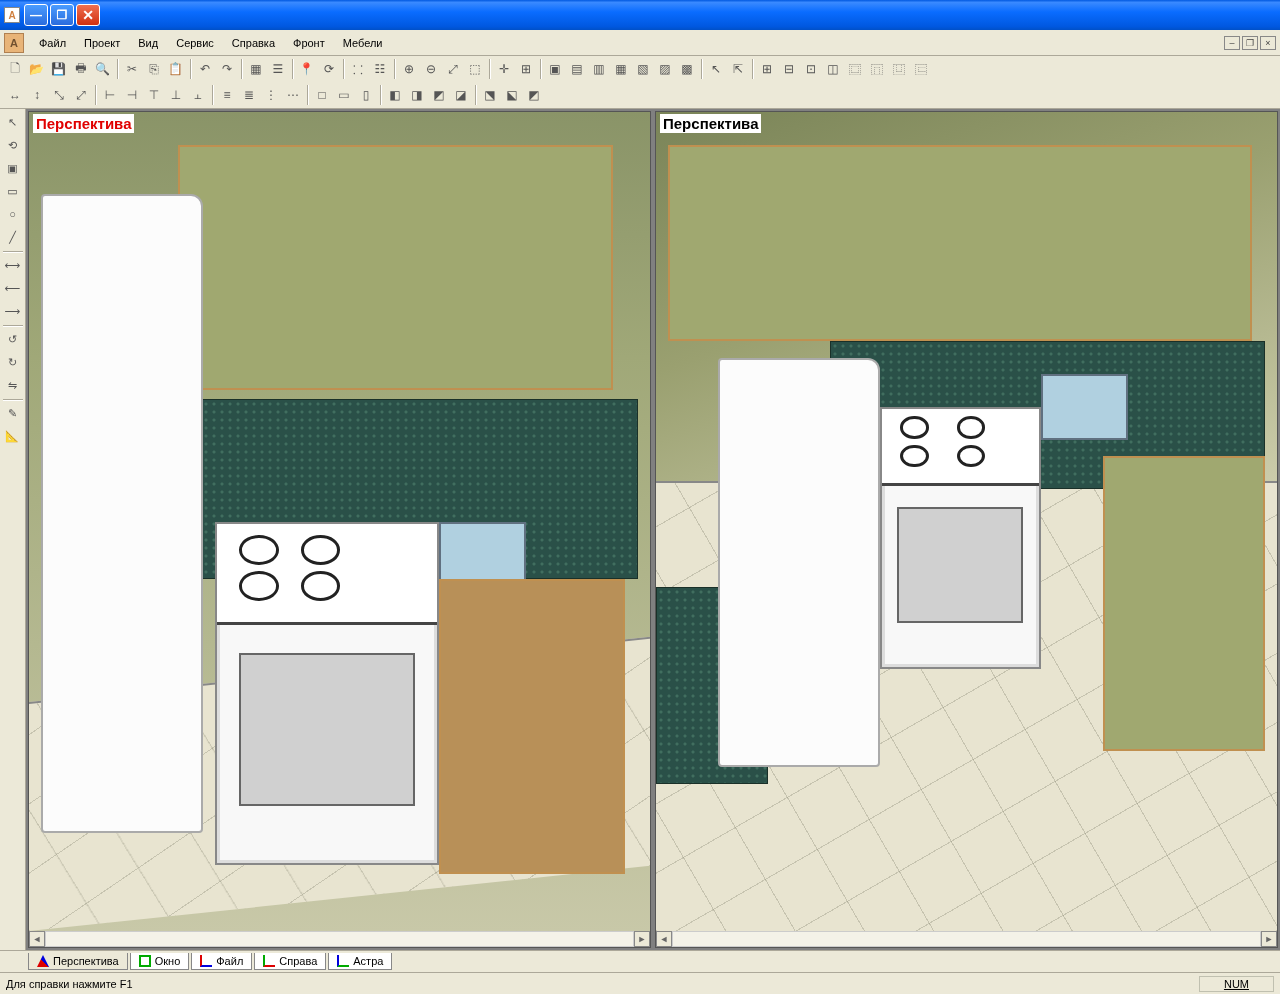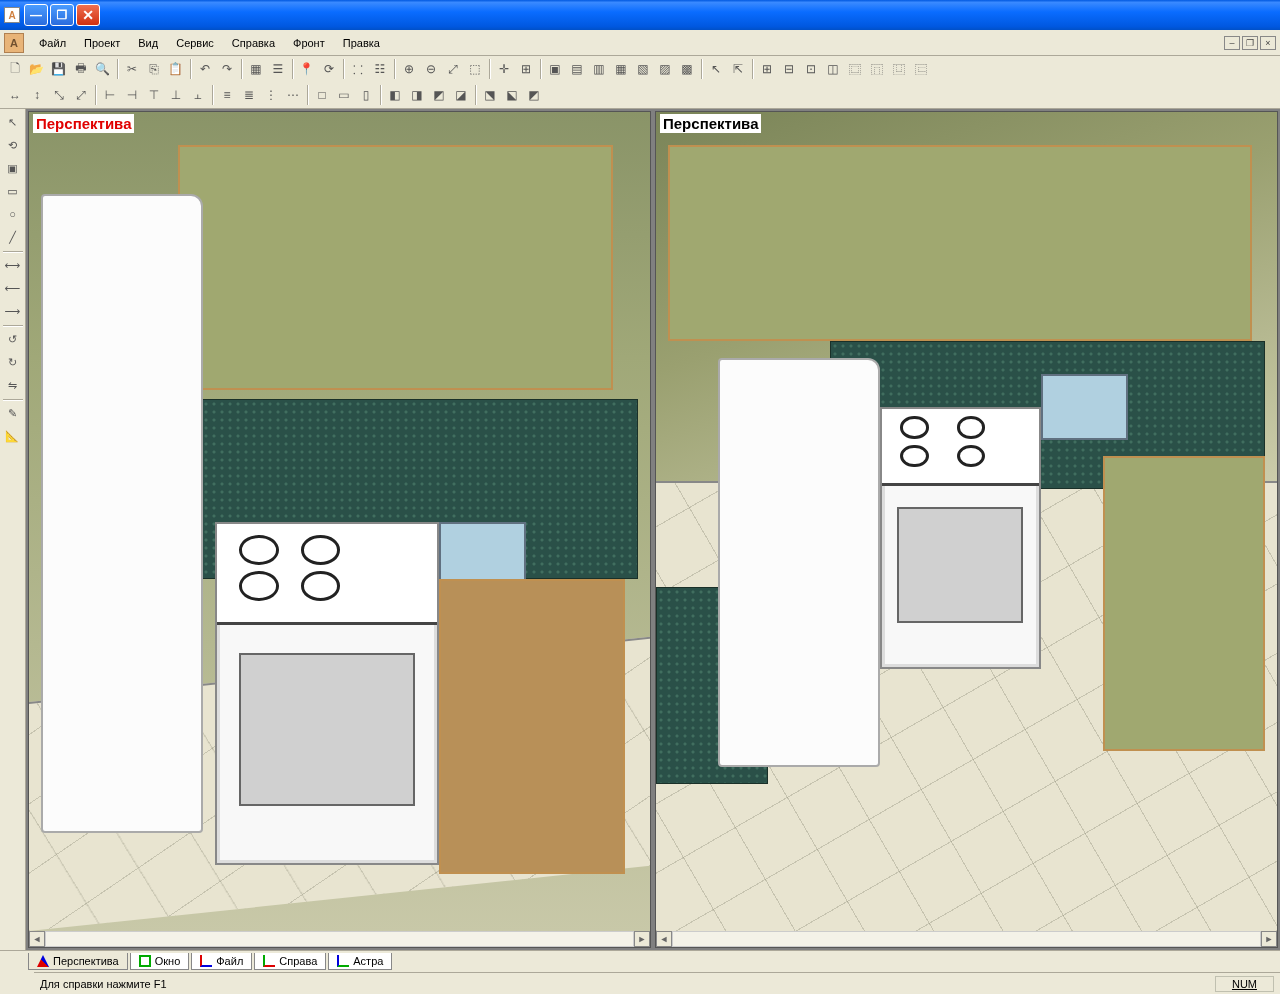--- a/index.html
+++ b/index.html
@@ -57,22 +57,22 @@
 .view-tabs { background: #ece9d8; padding: 2px 28px; display: flex; gap: 2px; border-top: 1px solid #aca899; }
 .view-tab { background: #fff; border: 1px solid #888; border-top: none; padding: 2px 8px; cursor: pointer; display: flex; align-items: center; gap: 4px; font-size: 11px; }
 .view-tab.active { background: #ece9d8; }
 .tab-icon { width: 12px; height: 12px; display: inline-block; }
 .ti-persp { background: linear-gradient(45deg, #d00 50%, #00d 50%); clip-path: polygon(0 100%, 50% 0, 100% 100%); }
 .ti-plan { border: 2px solid #0a0; background: #fff; }
 .ti-front { border-left: 2px solid #d00; border-bottom: 2px solid #00d; }
 .ti-left { border-left: 2px solid #0a0; border-bottom: 2px solid #d00; }
 .ti-right { border-left: 2px solid #00d; border-bottom: 2px solid #0a0; }
 
-.statusbar { height: 22px; background: #ece9d8; border-top: 1px solid #aca899; display: flex; align-items: center; padding: 0 6px; font-size: 11px; margin-left: 34px; }
-.status-cell { border: 1px solid #c0c0b0; padding: 1px 16px; margin-left: 2px; text-decoration: underline; }
+.statusbar { height: 22px; background: #ece9d8; border-top: 1px solid #aca899; display: flex; align-items: center; padding: 0 6px; font-size: 11px; }
+.status-cell { border: 1px solid #c0c0b0; padding: 1px 24px; margin-left: 2px; text-decoration: underline; }
 .status-spacer { flex: 1; }
 </style>
 </head>
 <body>
 
 <div class="titlebar">
   <span class="app-icon">А</span>
   <div class="win-btns">
     <div class="win-btn win-min">—</div>
     <div class="win-btn win-max">❐</div>
@@ -81,21 +81,21 @@
 </div>
 
 <div class="menubar">
   <span class="logo">А</span>
   <div class="menuitem">Файл</div>
   <div class="menuitem">Проект</div>
   <div class="menuitem">Вид</div>
   <div class="menuitem">Сервис</div>
   <div class="menuitem">Справка</div>
   <div class="menuitem">Фронт</div>
-  <div class="menuitem">Правка</div>
+  <div class="menuitem">Мебели</div>
   <div class="mdi-btns">
     <div class="mdi-btn">–</div>
     <div class="mdi-btn">❐</div>
     <div class="mdi-btn">×</div>
   </div>
 </div>
 
 <div class="toolbars">
   <div class="toolbar-row" id="tbr1">
       <div class="tb-btn">🗋</div>

